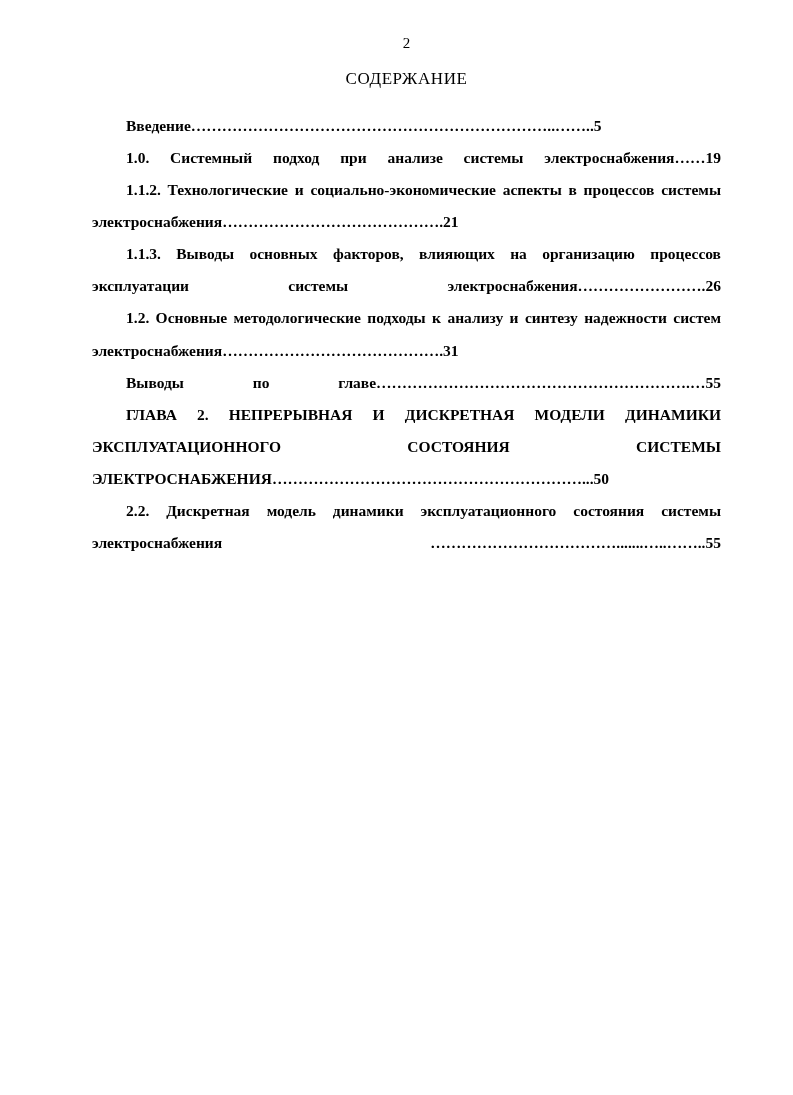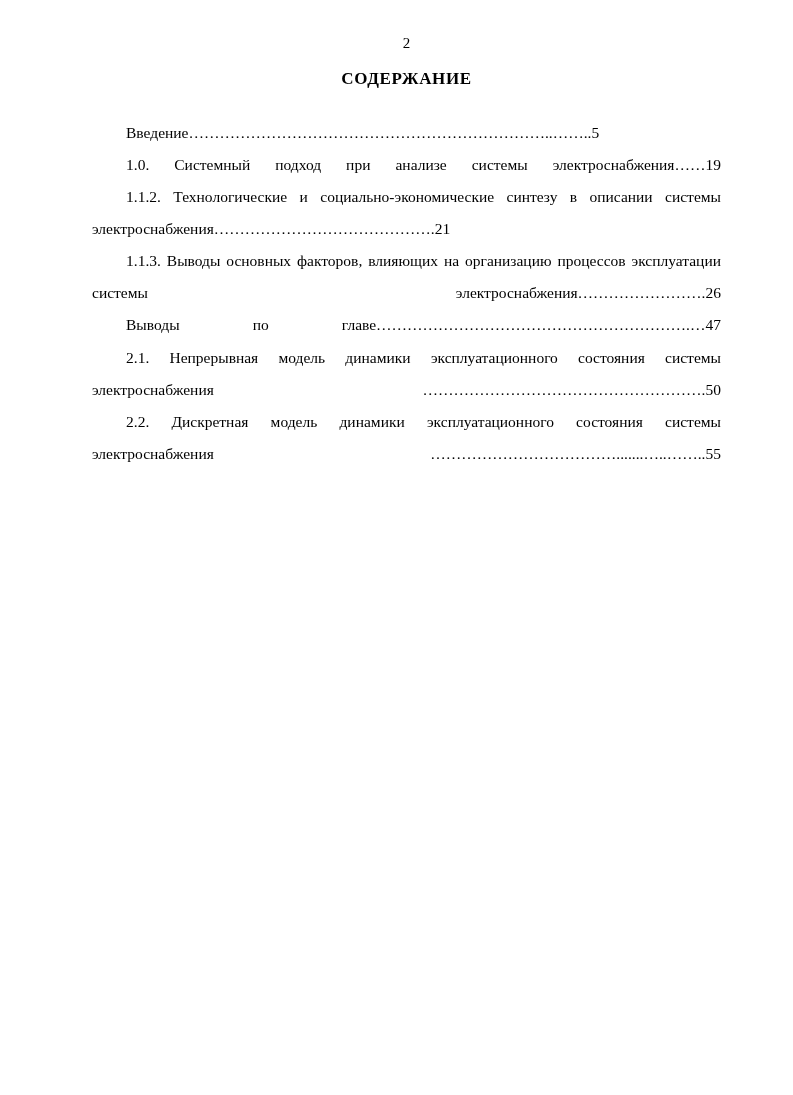--- a/index.html
+++ b/index.html
@@ -23,51 +23,53 @@
   .page-number {
     text-align: center;
     font-size: 15px;
     line-height: 1;
     margin: 0 0 18px 0;
     letter-spacing: 0.2px;
   }
   .doc-title {
     text-align: center;
     font-size: 17px;
-    font-weight: bold;
+    font-weight: normal;
     letter-spacing: 0.6px;
-    margin: 0 0 28px 0;
+    margin: 0 0 21px 0;
   }
   .toc {
     font-size: 15.5px;
     line-height: 2.07;
   }
   .toc-entry {
     text-align: justify;
     text-align-last: justify;
     margin: 0;
     white-space: normal;
     word-spacing: 0.5px;
+    font-weight: bold;
   }
   .toc-entry.indent {
     text-indent: 34px;
   }
 </style>
 </head>
 <body>
 
 <div class="page">
 
   <div class="page-number">2</div>
 
   <div class="doc-title">СОДЕРЖАНИЕ</div>
 
   <div class="toc">
     <p class="toc-entry indent">Введение……………………………………………………………..……..5</p>
     <p class="toc-entry indent">1.0. Системный подход при анализе системы электроснабжения……19</p>
-    <p class="toc-entry indent">1.1.2. Технологические и социально-экономические синтезу в описании системы электроснабжения…………………………………….21</p>
+    <p class="toc-entry indent">1.1.2. Технологические и социально-экономические аспекты в процессов системы электроснабжения…………………………………….21</p>
     <p class="toc-entry indent">1.1.3. Выводы основных факторов, влияющих на организацию процессов эксплуатации системы электроснабжения…………………….26</p>
-    <p class="toc-entry indent">Выводы по главе…………………………………………………….…47</p>
-    <p class="toc-entry indent">2.1. Непрерывная модель динамики эксплуатационного состояния системы электроснабжения ……………………………………………….50</p>
+    <p class="toc-entry indent">1.2. Основные методологические подходы к анализу и синтезу надежности систем электроснабжения…………………………………….31</p>
+    <p class="toc-entry indent">Выводы по главе…………………………………………………….…55</p>
+    <p class="toc-entry indent">ГЛАВА 2. НЕПРЕРЫВНАЯ И ДИСКРЕТНАЯ МОДЕЛИ ДИНАМИКИ ЭКСПЛУАТАЦИОННОГО СОСТОЯНИЯ СИСТЕМЫ ЭЛЕКТРОСНАБЖЕНИЯ……………………………………………………...50</p>
     <p class="toc-entry indent">2.2. Дискретная модель динамики эксплуатационного состояния системы электроснабжения ……………………………….......…..……..55</p>
   </div>
 
 </div>
 
 </body></html>

